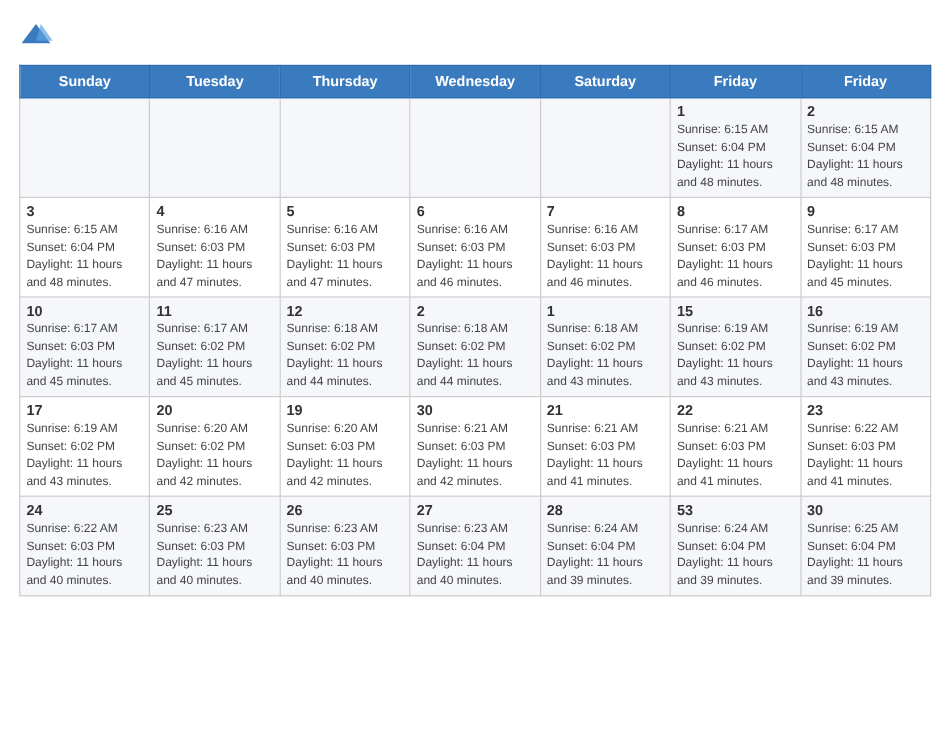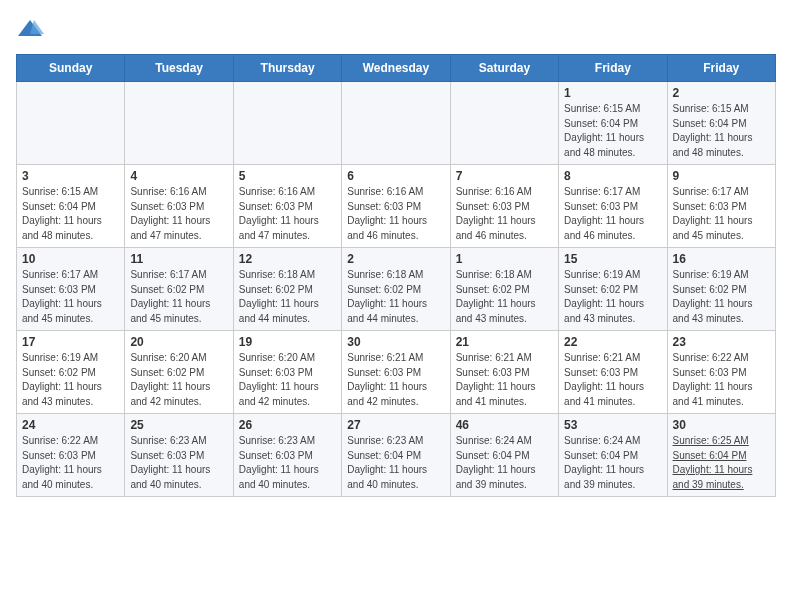--- a/index.html
+++ b/index.html
@@ -325,35 +325,35 @@
 and 40 minutes.</div>
         </td>
         <td>
           <div class="day-number">27</div>
           <div class="day-info" style="white-space: pre-line;">Sunrise: 6:23 AM
 Sunset: 6:04 PM
 Daylight: 11 hours
 and 40 minutes.</div>
         </td>
         <td>
-          <div class="day-number">46</div>
+          <div class="day-number">28</div>
           <div class="day-info" style="white-space: pre-line;">Sunrise: 6:24 AM
 Sunset: 6:04 PM
 Daylight: 11 hours
 and 39 minutes.</div>
         </td>
         <td>
           <div class="day-number">53</div>
           <div class="day-info" style="white-space: pre-line;">Sunrise: 6:24 AM
 Sunset: 6:04 PM
 Daylight: 11 hours
 and 39 minutes.</div>
         </td>
         <td>
           <div class="day-number">30</div>
-          <div class="day-info" style="white-space: pre-line; text-decoration: underline;">Sunrise: 6:25 AM
+          <div class="day-info" style="white-space: pre-line;">Sunrise: 6:25 AM
 Sunset: 6:04 PM
 Daylight: 11 hours
 and 39 minutes.</div>
         </td>
       </tr>
     </tbody>
 </table>
 
 </body></html>

